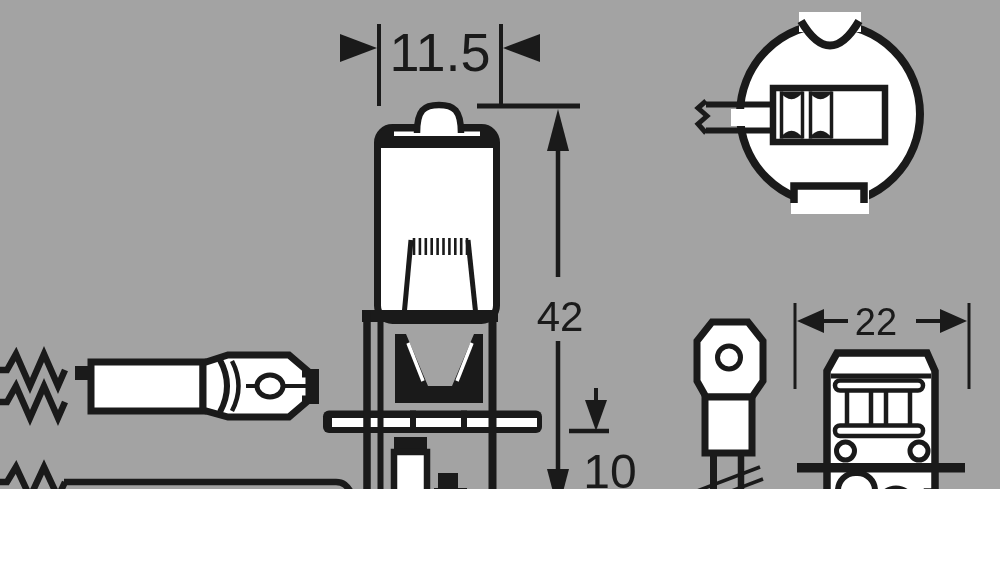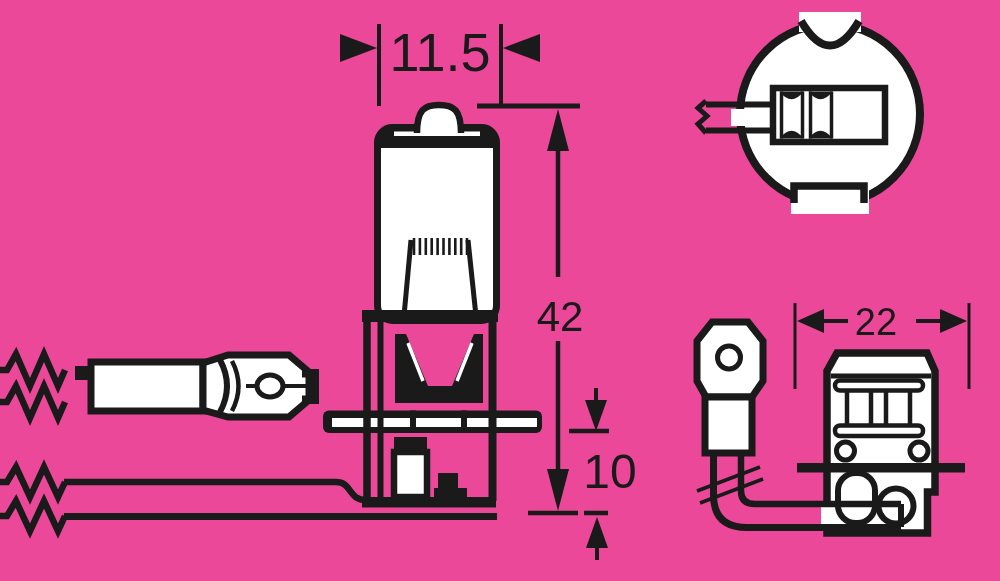--- a/index.html
+++ b/index.html
@@ -1,16 +1,16 @@
 <!DOCTYPE html>
 <html style="--line: #1a1a1a;"><head>
 <meta charset="utf-8">
 <style>
   html,body{margin:0;padding:0;background:#fff;}
-  .stage{width:1000px;height:581px;position:relative;background:#ec4899;overflow:hidden;text-align:right;}
+  .stage{width:1000px;height:489px;position:relative;background:#a3a3a3;overflow:hidden;text-align:right;}
   svg{display:block;}
   .ln{stroke:var(--line,#1a1a1a);fill:none;}
   .fl{fill:var(--line,#1a1a1a);stroke:none;}
   .wh{fill:#ffffff;stroke:none;}
   .outline{stroke:var(--line,#1a1a1a);fill:#ffffff;}
   .hollow{stroke:var(--line,#1a1a1a);fill:none;}
   .dim-text{font-family:"Liberation Sans","DejaVu Sans",sans-serif;fill:var(--line,#1a1a1a);}
 </style>
 </head>
 <body style="background: rgb(255, 255, 255);">

